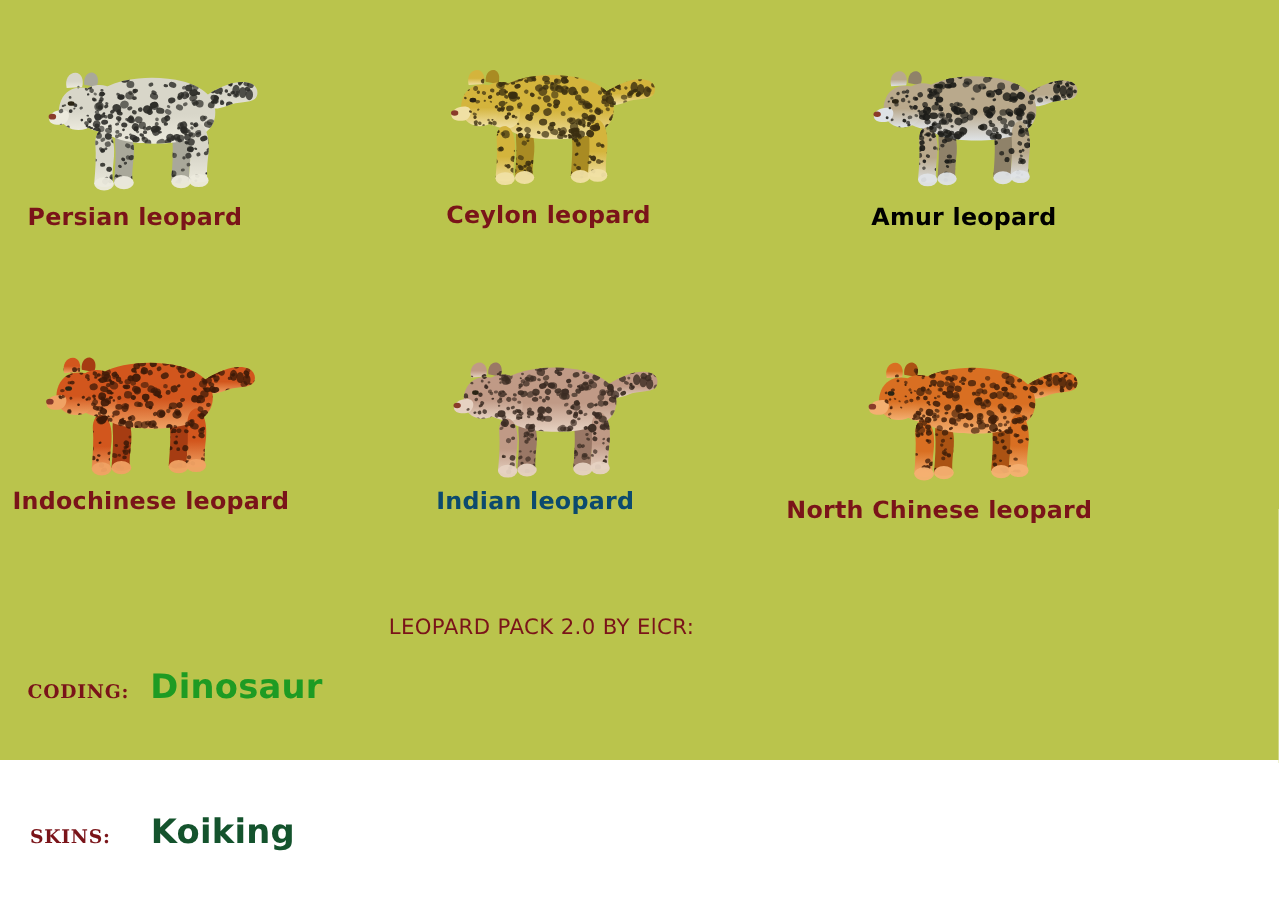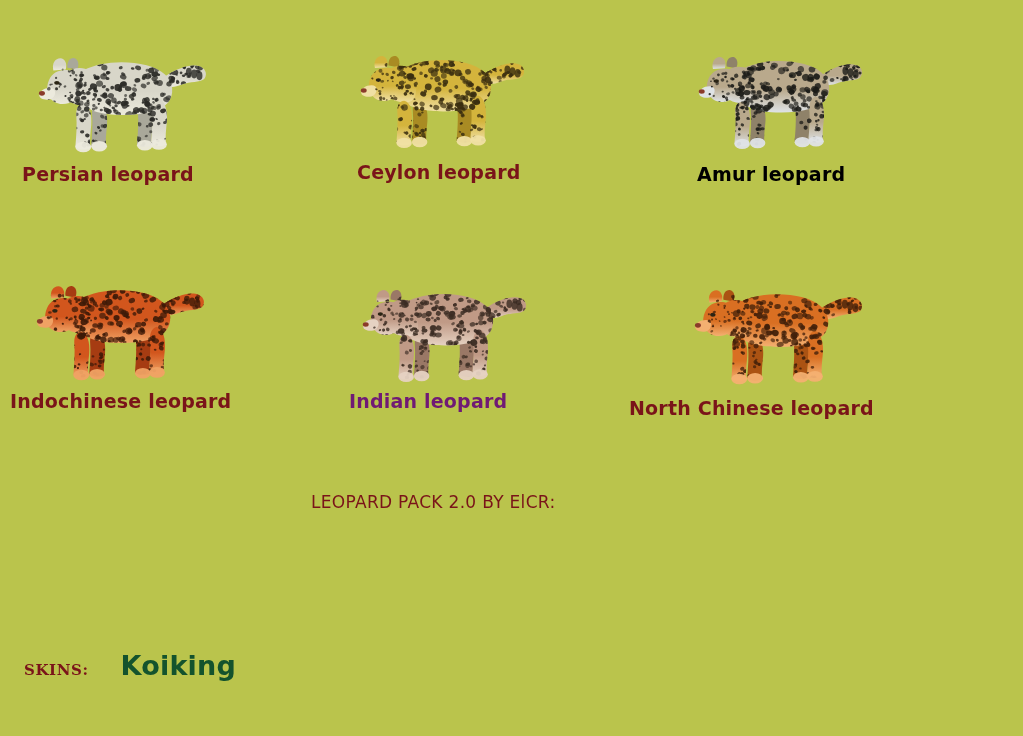--- a/index.html
+++ b/index.html
@@ -8,21 +8,21 @@
   }
   body {
     width: 1023px;
     height: 736px;
     overflow: hidden;
     font-family: "DejaVu Sans", sans-serif;
   }
   #page {
     position: relative;
     width: 1023px;
-    height: 736px;
+    height: 608px;
     background: #bac44c;
   }
   .leopard-figure {
     position: absolute;
     display: block;
   }
   .leopard-label {
     position: absolute;
     font-family: "DejaVu Sans", sans-serif;
     font-weight: bold;
@@ -1744,21 +1744,21 @@
           <ellipse cx="126" cy="131" rx="9" ry="6" fill="#e6d2c2" opacity="0.95"></ellipse>
         </g>
         <g>
           <ellipse cx="176" cy="48" rx="3.4" ry="5" fill="#3a2b22" opacity="0.8"></ellipse>
           <ellipse cx="182" cy="50" rx="3.4" ry="5" fill="#3a2b22" opacity="0.8"></ellipse>
           <ellipse cx="188" cy="52" rx="3.4" ry="5" fill="#3a2b22" opacity="0.8"></ellipse>
         </g>
         <ellipse cx="26" cy="60" rx="3.1" ry="2.1" fill="#2a2414"></ellipse>
         <ellipse cx="9" cy="72" rx="3.4" ry="2.6" fill="#8a3b2a"></ellipse>
       </svg>
-      <div class="leopard-label" style="left: 349px; top: 392px; color: #701a75; text-align: right;">Indian leopard</div>
+      <div class="leopard-label" style="left: 349px; top: 392px; color: #0c4a6e; text-align: right;">Indian leopard</div>
       <svg viewBox="0 0 200 150" width="180" height="132" class="leopard-figure" style="left: 688px; top: 262px;">
         <defs>
           <linearGradient id="bodygrad5" x1="0" y1="0" x2="0" y2="1">
             <stop offset="0" stop-color="#d96f22"></stop>
             <stop offset="0.55" stop-color="#d96f22"></stop>
             <stop offset="1" stop-color="#f4b071"></stop>
           </linearGradient>
           <clipPath id="bodyclip5">
             <path d="M150,52 C166,42 180,38 190,42 C196,45 197,52 193,56 C188,60 178,58 168,62 C160,65 154,66 149,62 Z"></path>
             <path d="M142,78 C149,80 152,92 151,104 C150,114 149,122 150,130 C144,133 136,132 133,129 C134,118 135,104 134,92 C134,84 137,79 142,78 Z"></path>
@@ -2084,19 +2084,23 @@
           <ellipse cx="188" cy="52" rx="3.4" ry="5" fill="#42200a" opacity="0.8"></ellipse>
         </g>
         <ellipse cx="26" cy="60" rx="3.1" ry="2.1" fill="#2a2414"></ellipse>
         <ellipse cx="9" cy="72" rx="3.4" ry="2.6" fill="#8a3b2a"></ellipse>
       </svg>
       <div class="leopard-label" style="left: 629px; top: 399px; color: rgb(122, 20, 25);">North Chinese leopard</div>
     </div>
 
   <div class="credits-title">LEOPARD PACK 2.0 BY ElCR:</div>
 
+  <div class="credit-row" id="credit-row-coding">
+    <span class="credit-key">CODING:</span>
+    <span class="credit-val" style="color: rgb(30, 155, 35);">Dinosaur</span>
+  </div>
 
   <div class="credit-row" id="credit-row-skins">
     <span class="credit-key">SKINS:</span>
     <span class="credit-val" style="color: #14532d;">Koiking</span>
   </div>
 
 </div>
 
 </body></html>

